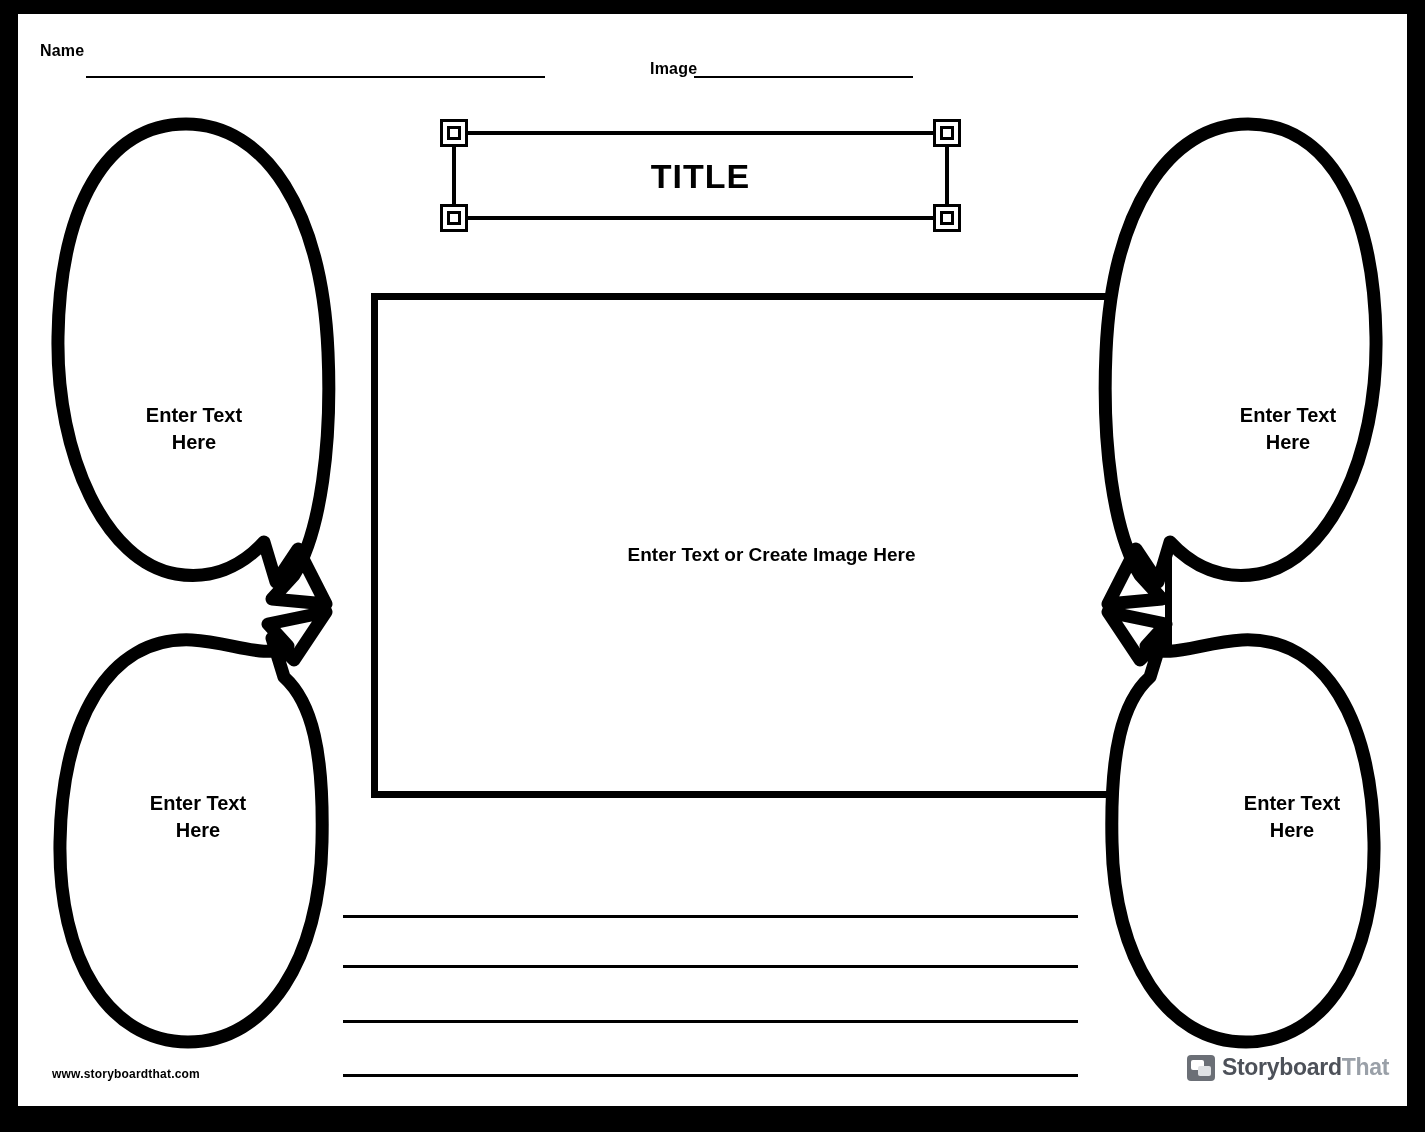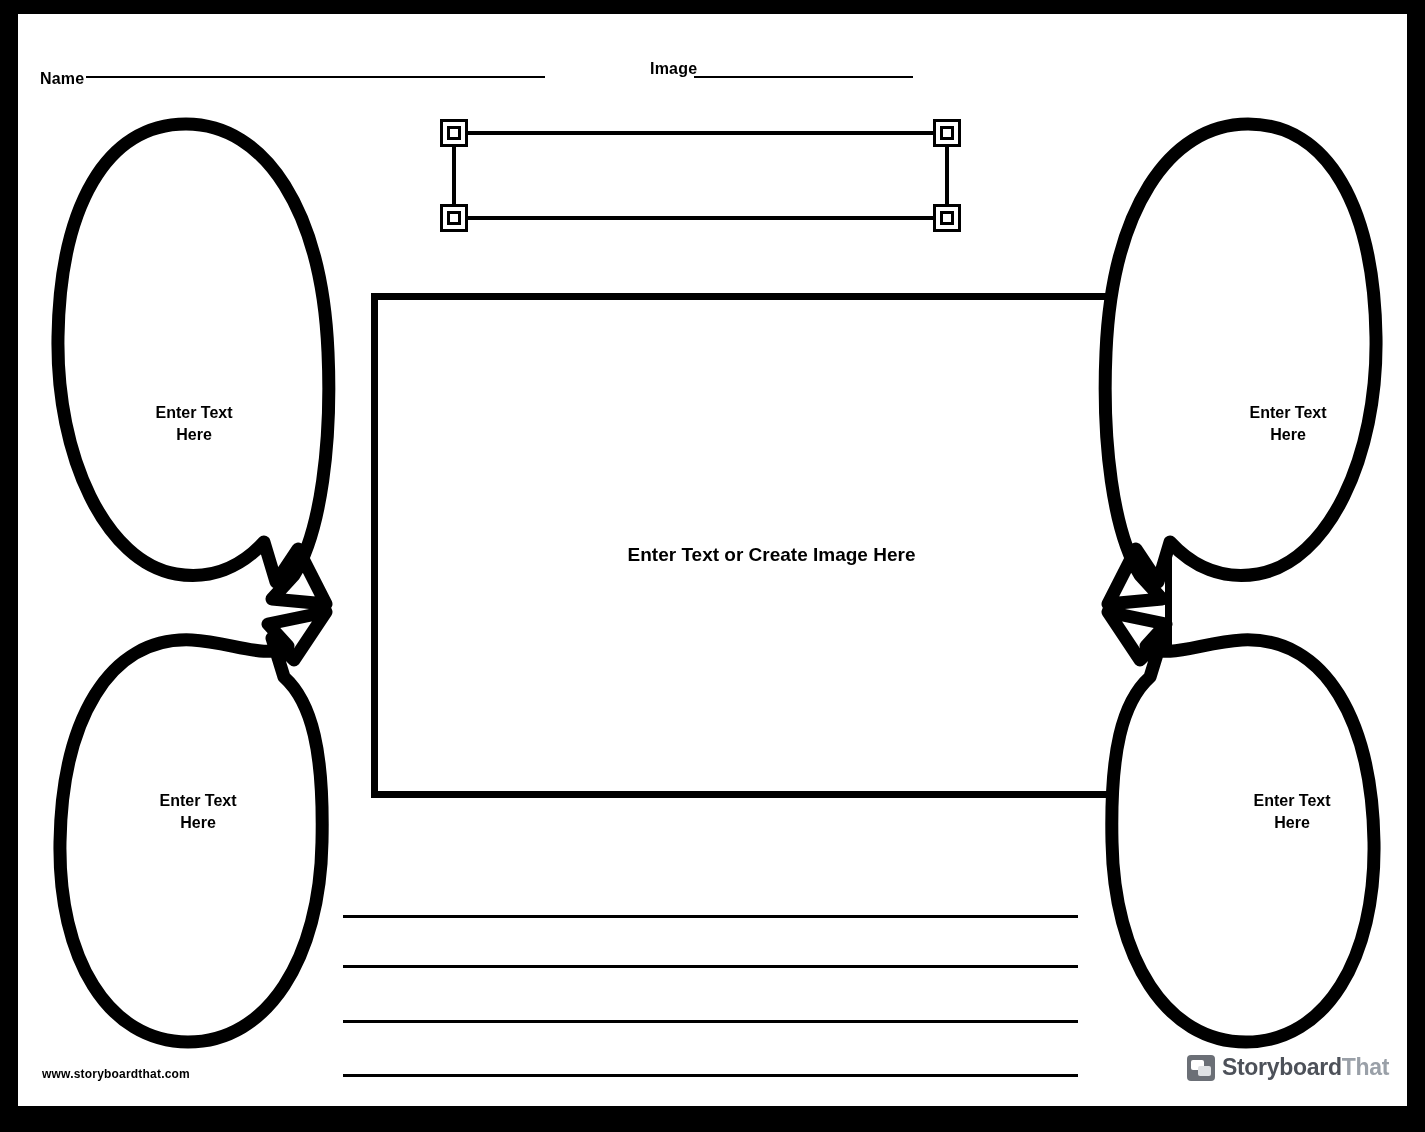--- a/index.html
+++ b/index.html
@@ -31,21 +31,21 @@
   }
 
   
   .hdr-label {
     position: absolute;
     font-weight: bold;
     font-size: 16px;
     color: #000;
     letter-spacing: .2px;
   }
-  #name-label { left: 22px; top: 56px; }
+  #name-label { left: 22px; top: 28px; }
   #date-label { left: 632px; top: 46px; }
   .hdr-rule {
     position: absolute;
     height: 0;
     border-bottom: 2px solid #000;
   }
   #name-rule { left: 68px; top: 62px; width: 459px; }
   #date-rule { left: 676px; top: 62px; width: 219px; }
 
   
@@ -131,40 +131,40 @@
   .bubble {
     position: absolute;
   }
   .bubble svg {
     display: block;
     overflow: visible;
   }
   .bubble-text {
     position: absolute;
     text-align: center;
-    font-size: 16px;
+    font-size: 20px;
     font-weight: bold;
     line-height: 1.35;
     color: #000;
     white-space: pre-line;
   }
   #bubble-tl { left: 18px;  top: 98px; }
   #bubble-bl { left: 18px;  top: 588px; }
   #bubble-tr { left: 1070px; top: 98px; }
   #bubble-br { left: 1070px; top: 588px; }
 
   #bubble-tl .bubble-text { left: 38px;  top: 290px; width: 240px; }
   #bubble-bl .bubble-text { left: 42px;  top: 188px; width: 240px; }
   #bubble-tr .bubble-text { left: 80px;  top: 290px; width: 240px; }
   #bubble-br .bubble-text { left: 84px;  top: 188px; width: 240px; }
 
   
   #site-url {
     position: absolute;
-    left: 24px;
+    left: 34px;
     top: 1053px;
     font-size: 12px;
     font-weight: bold;
     color: #000;
     letter-spacing: .2px;
   }
   #brand {
     position: absolute;
     right: 18px;
     top: 1040px;
@@ -213,20 +213,21 @@
     <div class="hdr-rule" id="name-rule"></div>
     <div class="hdr-label" id="date-label">Image</div>
     <div class="hdr-rule" id="date-rule"></div>
 
     <div id="title-box">
       <div id="title-inner"></div>
       <div class="corner" id="c-tl"></div>
       <div class="corner" id="c-tr"></div>
       <div class="corner" id="c-bl"></div>
       <div class="corner" id="c-br"></div>
+      <div id="title-text">TITLE</div>
     </div>
 
     <div id="image-box">
       <div id="image-box-text">Enter Text or Create Image Here</div>
     </div>
 
     <div class="write-line" style="top:901px"></div>
     <div class="write-line" style="top:951px"></div>
     <div class="write-line" style="top:1006px"></div>
     <div class="write-line" style="top:1060px"></div>

